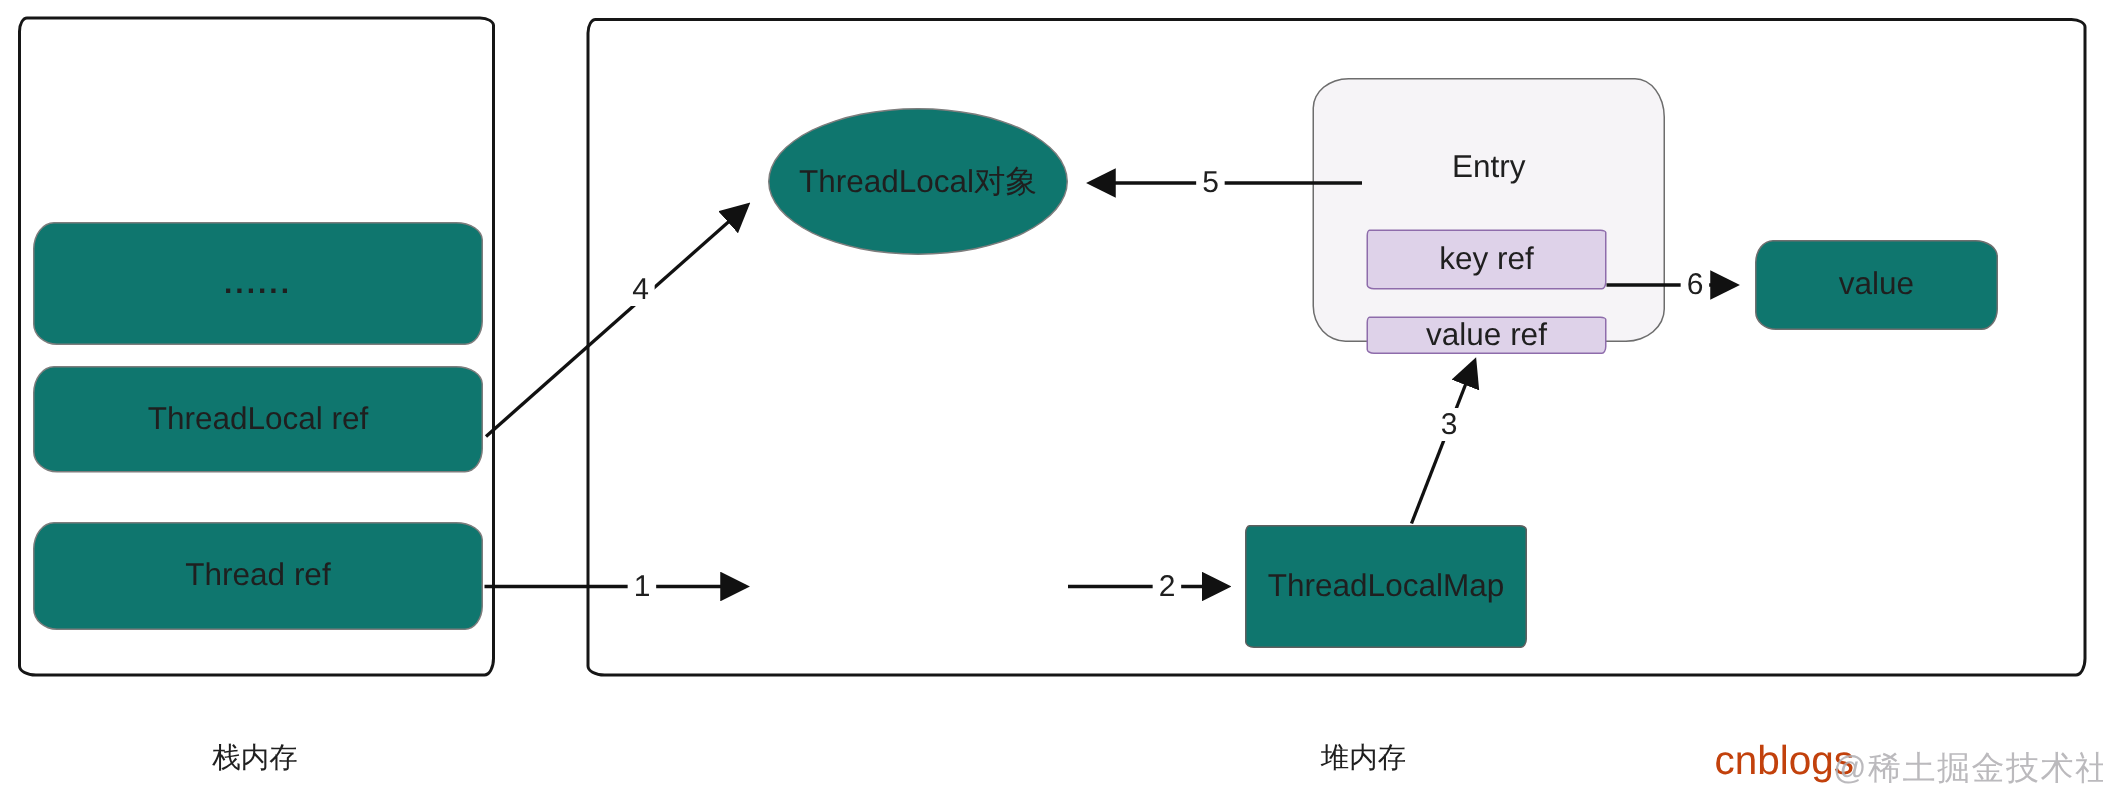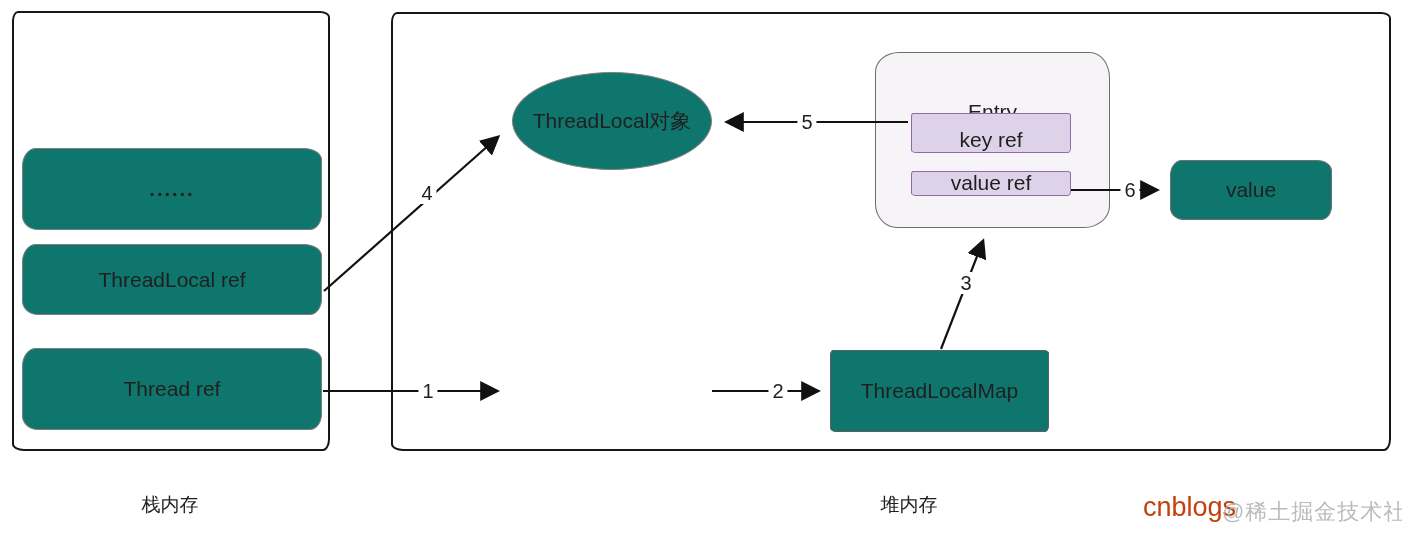--- a/index.html
+++ b/index.html
@@ -23,22 +23,23 @@
   .ellipse{border-radius:50%;}
   .rectnode{border-radius:3px 5px 4px 6px / 5px 3px 6px 4px;border-color:#5f5f5f;}
   .roundrect{border-radius:12px 15px 11px 14px / 15px 11px 14px 12px;border-color:#6f6f6f;}
   .entrybox{
     background:#f6f4f7;border:1.9px solid #6d6d6d;z-index:1;
     border-radius:24px 20px 26px 22px / 20px 26px 22px 24px;
   }
   .entry-title{position:absolute;top:8px;left:0;width:100%;text-align:center;font-size:21px;margin-top:39px;}
   .purple{
     background:#ded2e9;border:1.7px solid #8e6cab;z-index:1;
-    display:flex;align-items:flex-end;justify-content:center;font-size:21px;
+    display:flex;align-items:center;justify-content:center;font-size:21px;
     border-radius:2px 4px 3px 5px / 4px 2px 5px 3px;
+    margin-top:40px;
   }
   .arrows-layer{position:absolute;left:0;top:0;width:1402px;height:538px;z-index:2;pointer-events:none;}
   .arrow-num{
     position:absolute;z-index:3;transform:translate(-50%,-50%);
     background:#ffffff;padding:0 4px;font-size:20px;line-height:22px;
   }
   .region-label{
     position:absolute;z-index:3;width:120px;text-align:center;font-size:19px;
   }
   .dots{letter-spacing:2px;font-weight:bold;font-size:20px;}
@@ -53,28 +54,28 @@
 
   <div class="abs region" style="left:12px;top:11px;width:318px;height:440px;"></div>
   <div class="abs region" style="left:391px;top:12px;width:1000px;height:439px;"></div>
 
   <div class="abs node frame" style="left:22px;top:148px;width:300px;height:82px;">
     <span class="dots">......</span>
   </div>
   <div class="abs node frame" style="left:22px;top:244px;width:300px;height:71px;">
     <span>ThreadLocal ref</span>
   </div>
-  <div class="abs node frame" style="left:22px;top:348px;width:300px;height:82px;">
+  <div class="abs node frame" style="left:22px;top:348px;width:300px;height:72px;">
     <span>Thread ref</span>
   </div>
 
   <div class="abs node ellipse" style="left:512px;top:72px;width:200px;height:98px;">
     <span>ThreadLocal对象</span>
   </div>
-  <div class="abs node rectnode" style="left:830px;top:350px;width:219px;height:82px;">
+  <div class="abs node rectnode" style="left:830px;top:350px;width:188px;height:82px;">
     <span>ThreadLocalMap</span>
   </div>
 
   <div class="abs entrybox" style="left:875px;top:52px;width:235px;height:176px;">
     <div class="entry-title">Entry</div>
     <div class="abs purple" style="left:35px;top:60px;width:160px;height:40px;">
       <span>key ref</span>
     </div>
     <div class="abs purple" style="left:35px;top:118px;width:160px;height:25px;">
       <span>value ref</span>

